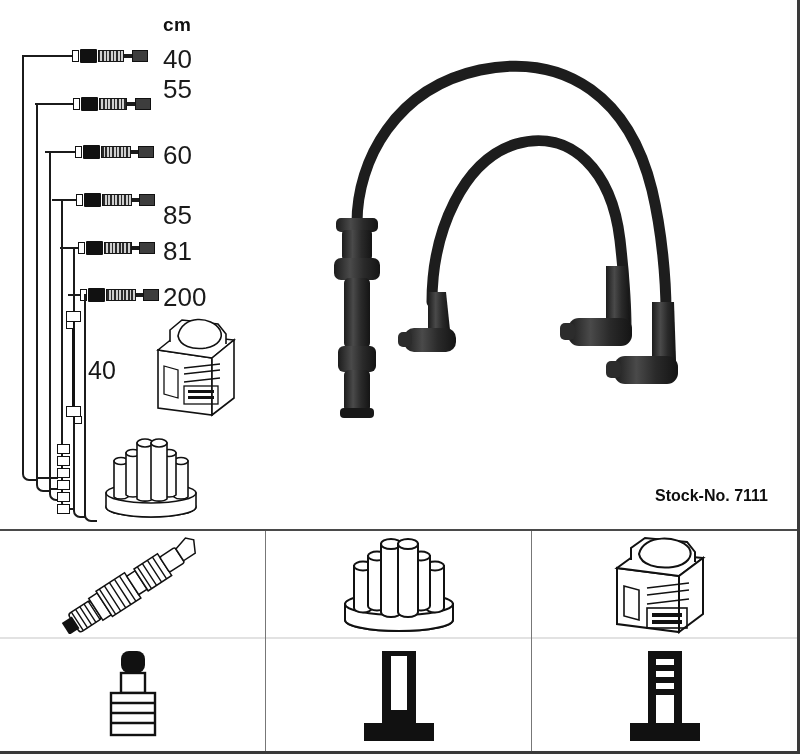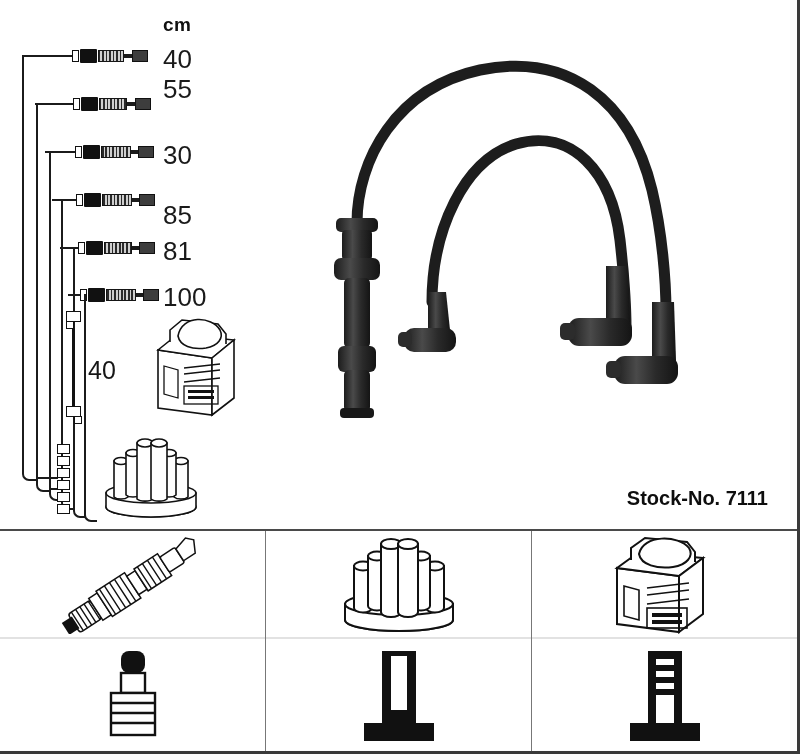--- a/index.html
+++ b/index.html
@@ -151,21 +151,21 @@
     right: 29px; top: 443px;
     font-size: 31px;
     font-weight: bold;
     color: #0e0e0e;
     letter-spacing: .5px;
     text-align: right;
   }
   .stock-no {
     position: absolute;
     right: 29px; top: 487px;
-    font-size: 20px;
+    font-size: 16px;
     font-weight: bold;
     color: #0e0e0e;
     text-align: right;
     white-space: nowrap;
   }
 
   
   #panels {
     position: absolute;
     left: 0; top: 529px;
@@ -204,24 +204,24 @@
 <body>
 
 <div id="sheet">
 
   <div id="top-region">
 
     <div class="cm-header">cm</div>
 
     <div class="len-label" style="top:44px">40</div>
     <div class="len-label" style="top:74px">55</div>
-    <div class="len-label" style="top:140px">30</div>
+    <div class="len-label" style="top:140px">60</div>
     <div class="len-label" style="top:200px">85</div>
     <div class="len-label" style="top:236px">81</div>
-    <div class="len-label" style="top:282px">100</div>
+    <div class="len-label" style="top:282px">200</div>
 
     <div class="wire-row" style="left:22px; top:48px; width:130px;">
       <div class="wire-line" style="width:52px;"></div>
       <div class="boot-light" style="left:50px;"></div>
       <div class="boot-black" style="left:58px;"></div>
       <div class="boot-ribbed" style="left:76px; width:26px;"></div>
       <div class="boot-stem" style="left:102px; width:9px;"></div>
       <div class="boot-end" style="left:110px;"></div>
     </div>
 

